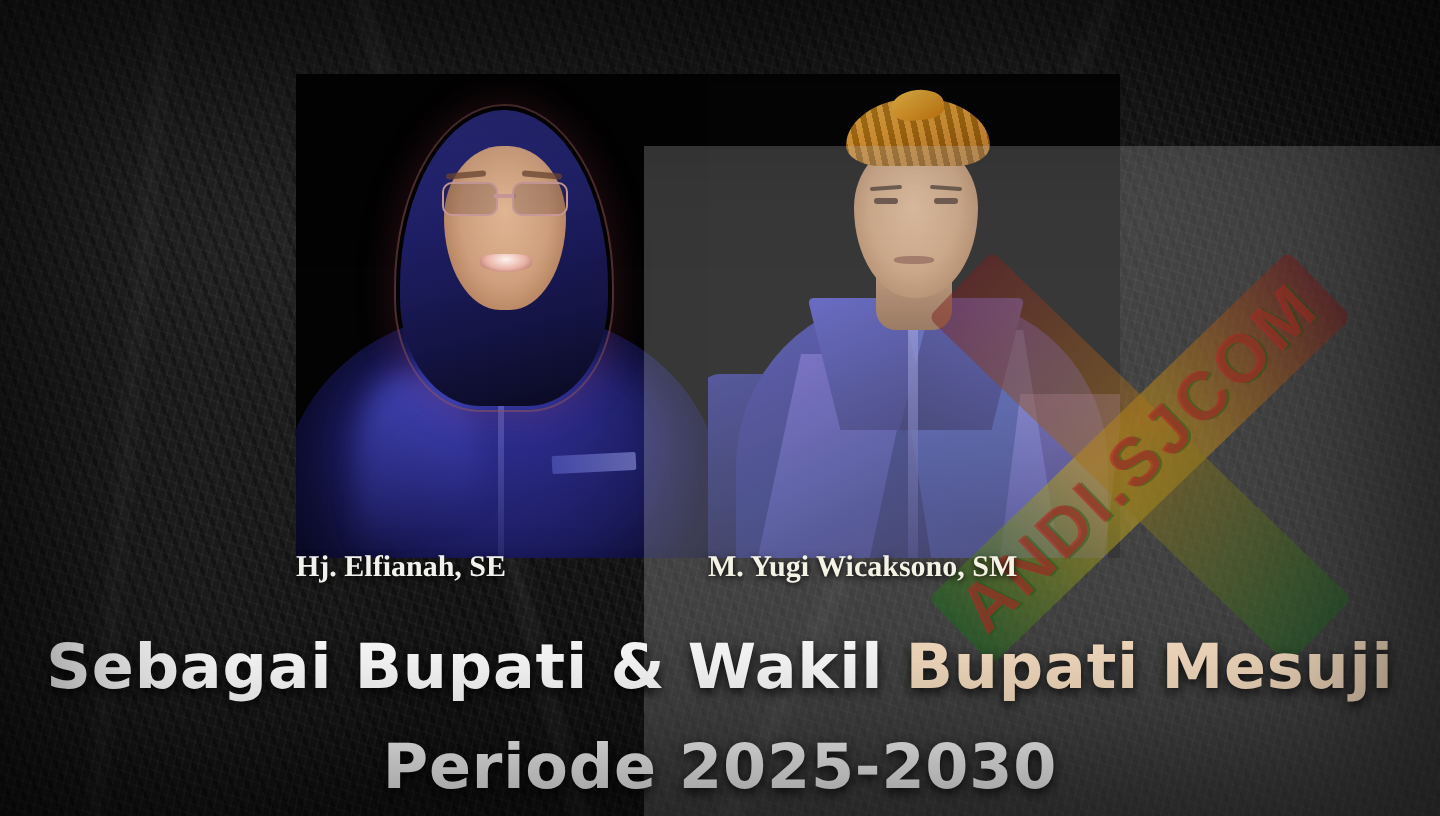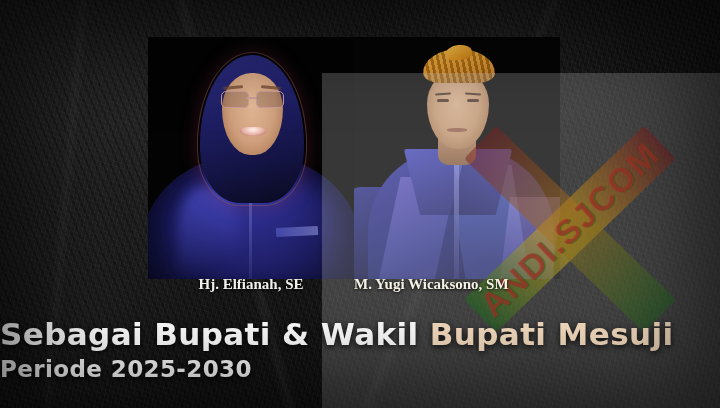--- a/index.html
+++ b/index.html
@@ -194,45 +194,45 @@
 
   
   .caption{
     position:absolute;top:276px;
     font-family:"Liberation Serif",serif;
     font-weight:bold;font-size:15px;
     color:#f2f2ef;
     text-shadow:0 1px 3px rgba(0,0,0,.9);
     white-space:nowrap;
   }
-  .caption.one{left:148px;width:206px;text-align:center;}
+  .caption.one{left:148px;width:206px;text-align:left;}
   .caption.two{left:354px;width:206px;text-align:left;color:#f5f2e6;}
 
   
   .headline{
     position:absolute;left:0;right:0;top:316px;
-    text-align:left;
+    text-align:center;
     font-family:"DejaVu Sans",sans-serif;
     font-weight:bold;
     letter-spacing:.4px;
     line-height:1.22;
   }
   .headline .l1{
     font-size:31px;
     color:#ffffff;
     text-shadow:0 2px 6px rgba(0,0,0,.85);
     display:block;
   }
   .headline .l1 .tint{color:#f6ddc0;}
   .headline .l2{
-    font-size:23px;
+    font-size:31px;
     color:#ffffff;
     text-shadow:0 2px 6px rgba(0,0,0,.85);
     display:block;
-    margin-top:1px;
+    margin-top:12px;
   }
 
   
   .vignette{
     position:absolute;inset:0;pointer-events:none;
     box-shadow:inset 0 0 90px 26px rgba(0,0,0,.55);
   }
 </style>
 </head>
 <body>

